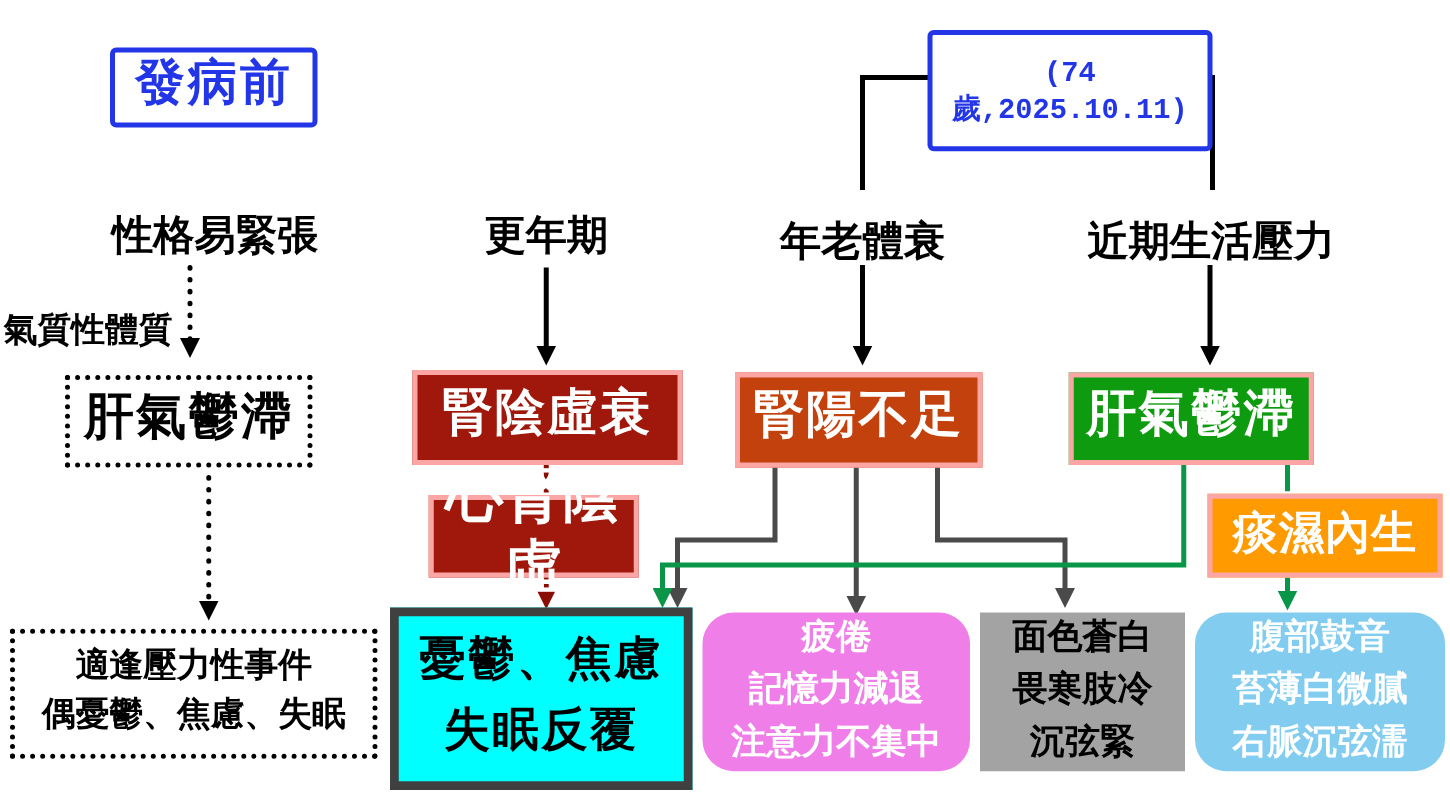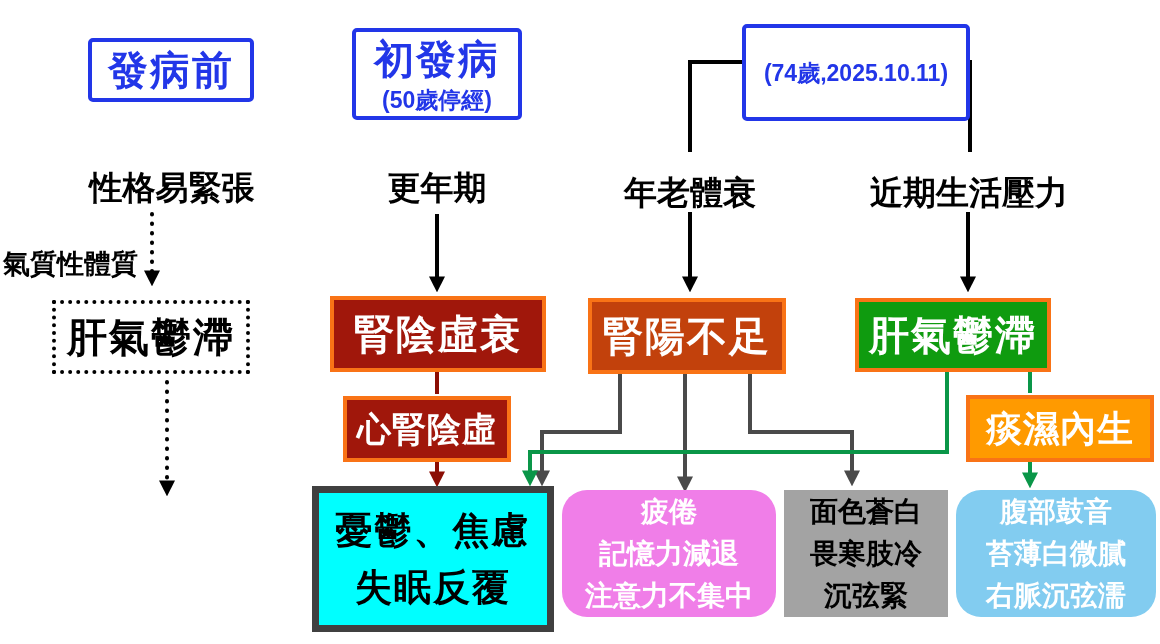--- a/index.html
+++ b/index.html
@@ -1,29 +1,29 @@
 <!DOCTYPE html>
 <html><head>
 <meta charset="utf-8">
 <style>
   html,body{margin:0;padding:0;background:#ffffff;}
   #canvas{position:relative;width:1160px;height:644px;background:#ffffff;overflow:hidden;
-          font-family:Liberation Sans, sans-serif;font-weight:bold;}
+          font-family:Liberation Mono, monospace;font-weight:bold;}
   #wires{position:absolute;left:0;top:0;z-index:1;}
   .box{position:absolute;z-index:2;box-sizing:border-box;display:flex;flex-direction:column;
        align-items:center;justify-content:center;text-align:center;line-height:1.25;}
   .stage{border:4px solid #2236E8;color:#2236E8;background:#ffffff;border-radius:5px;}
   .stage .main{font-size:40px;letter-spacing:2px;}
   .stage .sub{font-size:23px;margin-top:2px;}
   .label{position:absolute;z-index:2;color:#000;font-size:33px;white-space:nowrap;transform:translateX(-50%);}
   .small-label{position:absolute;z-index:2;color:#000000;font-size:27px;white-space:nowrap;}
   .dotted{border:4px dotted #000;background:#ffffff;color:#000;}
-  .solid-border{border:4px solid #f97316;color:#ffffff;}
+  .solid-border{border:4px solid #fca5a5;color:#ffffff;}
   .pattern{font-size:40px;letter-spacing:2px;}
-  .pattern-sm{font-size:34px;letter-spacing:1px;}
+  .pattern-sm{font-size:46px;letter-spacing:1px;}
   .cyan-box{border:7px solid #404040;color:#000;font-size:37px;letter-spacing:2px;line-height:1.55;}
   .sym{font-size:28px;line-height:1.5;}
   .sym-white{color:#ffffff;border-radius:25px;}
   .sym-black{color:#000000;}
   .event{font-size:27px;color:#000;line-height:1.45;}
 </style>
 </head>
 <body>
 
 <div id="canvas">
@@ -62,24 +62,20 @@
 
     <path d="M947,372 L947,452 L530,452 L530,476" stroke="#0A9648" stroke-width="4" fill="none" marker-end="url(#ah-green)"></path>
     <path d="M1030,372 L1030,393" stroke="#0A9648" stroke-width="4" fill="none"></path>
     <path d="M1030,462 L1030,478" stroke="#0A9648" stroke-width="4" fill="none" marker-end="url(#ah-green)"></path>
   </svg>
 
   <div class="box stage" style="left:88px;top:38px;width:166px;height:64px;">
     <span class="main">發病前</span>
   </div>
 
-  <div class="box stage" style="left:352px;top:28px;width:170px;height:92px;">
-    <span class="main">初發病</span>
-    <span class="sub">(50歲停經)</span>
-  </div>
 
   <div class="box stage" style="left:742px;top:24px;width:228px;height:97px;">
     <span class="sub">(74歲,2025.10.11)</span>
   </div>
 
   <div class="label" style="left:172px;top:166px;">性格易緊張</div>
   <div class="label" style="left:437px;top:166px;">更年期</div>
   <div class="label" style="left:690px;top:171px;">年老體衰</div>
   <div class="label" style="left:969px;top:171px;">近期生活壓力</div>
 
@@ -125,14 +121,18 @@
     <span>畏寒肢冷</span>
     <span>沉弦緊</span>
   </div>
 
   <div class="box sym sym-white" style="left: 956px; top: 490px; width: 200px; height: 127px; background-color: rgb(130, 204, 240); text-align: right;">
     <span>腹部鼓音</span>
     <span>苔薄白微膩</span>
     <span>右脈沉弦濡</span>
   </div>
 
+  <div class="box dotted event" style="left:8px;top:503px;width:294px;height:104px;">
+    <span>適逢壓力性事件</span>
+    <span>偶憂鬱、焦慮、失眠</span>
+  </div>
 
 </div>
 
 </body></html>

